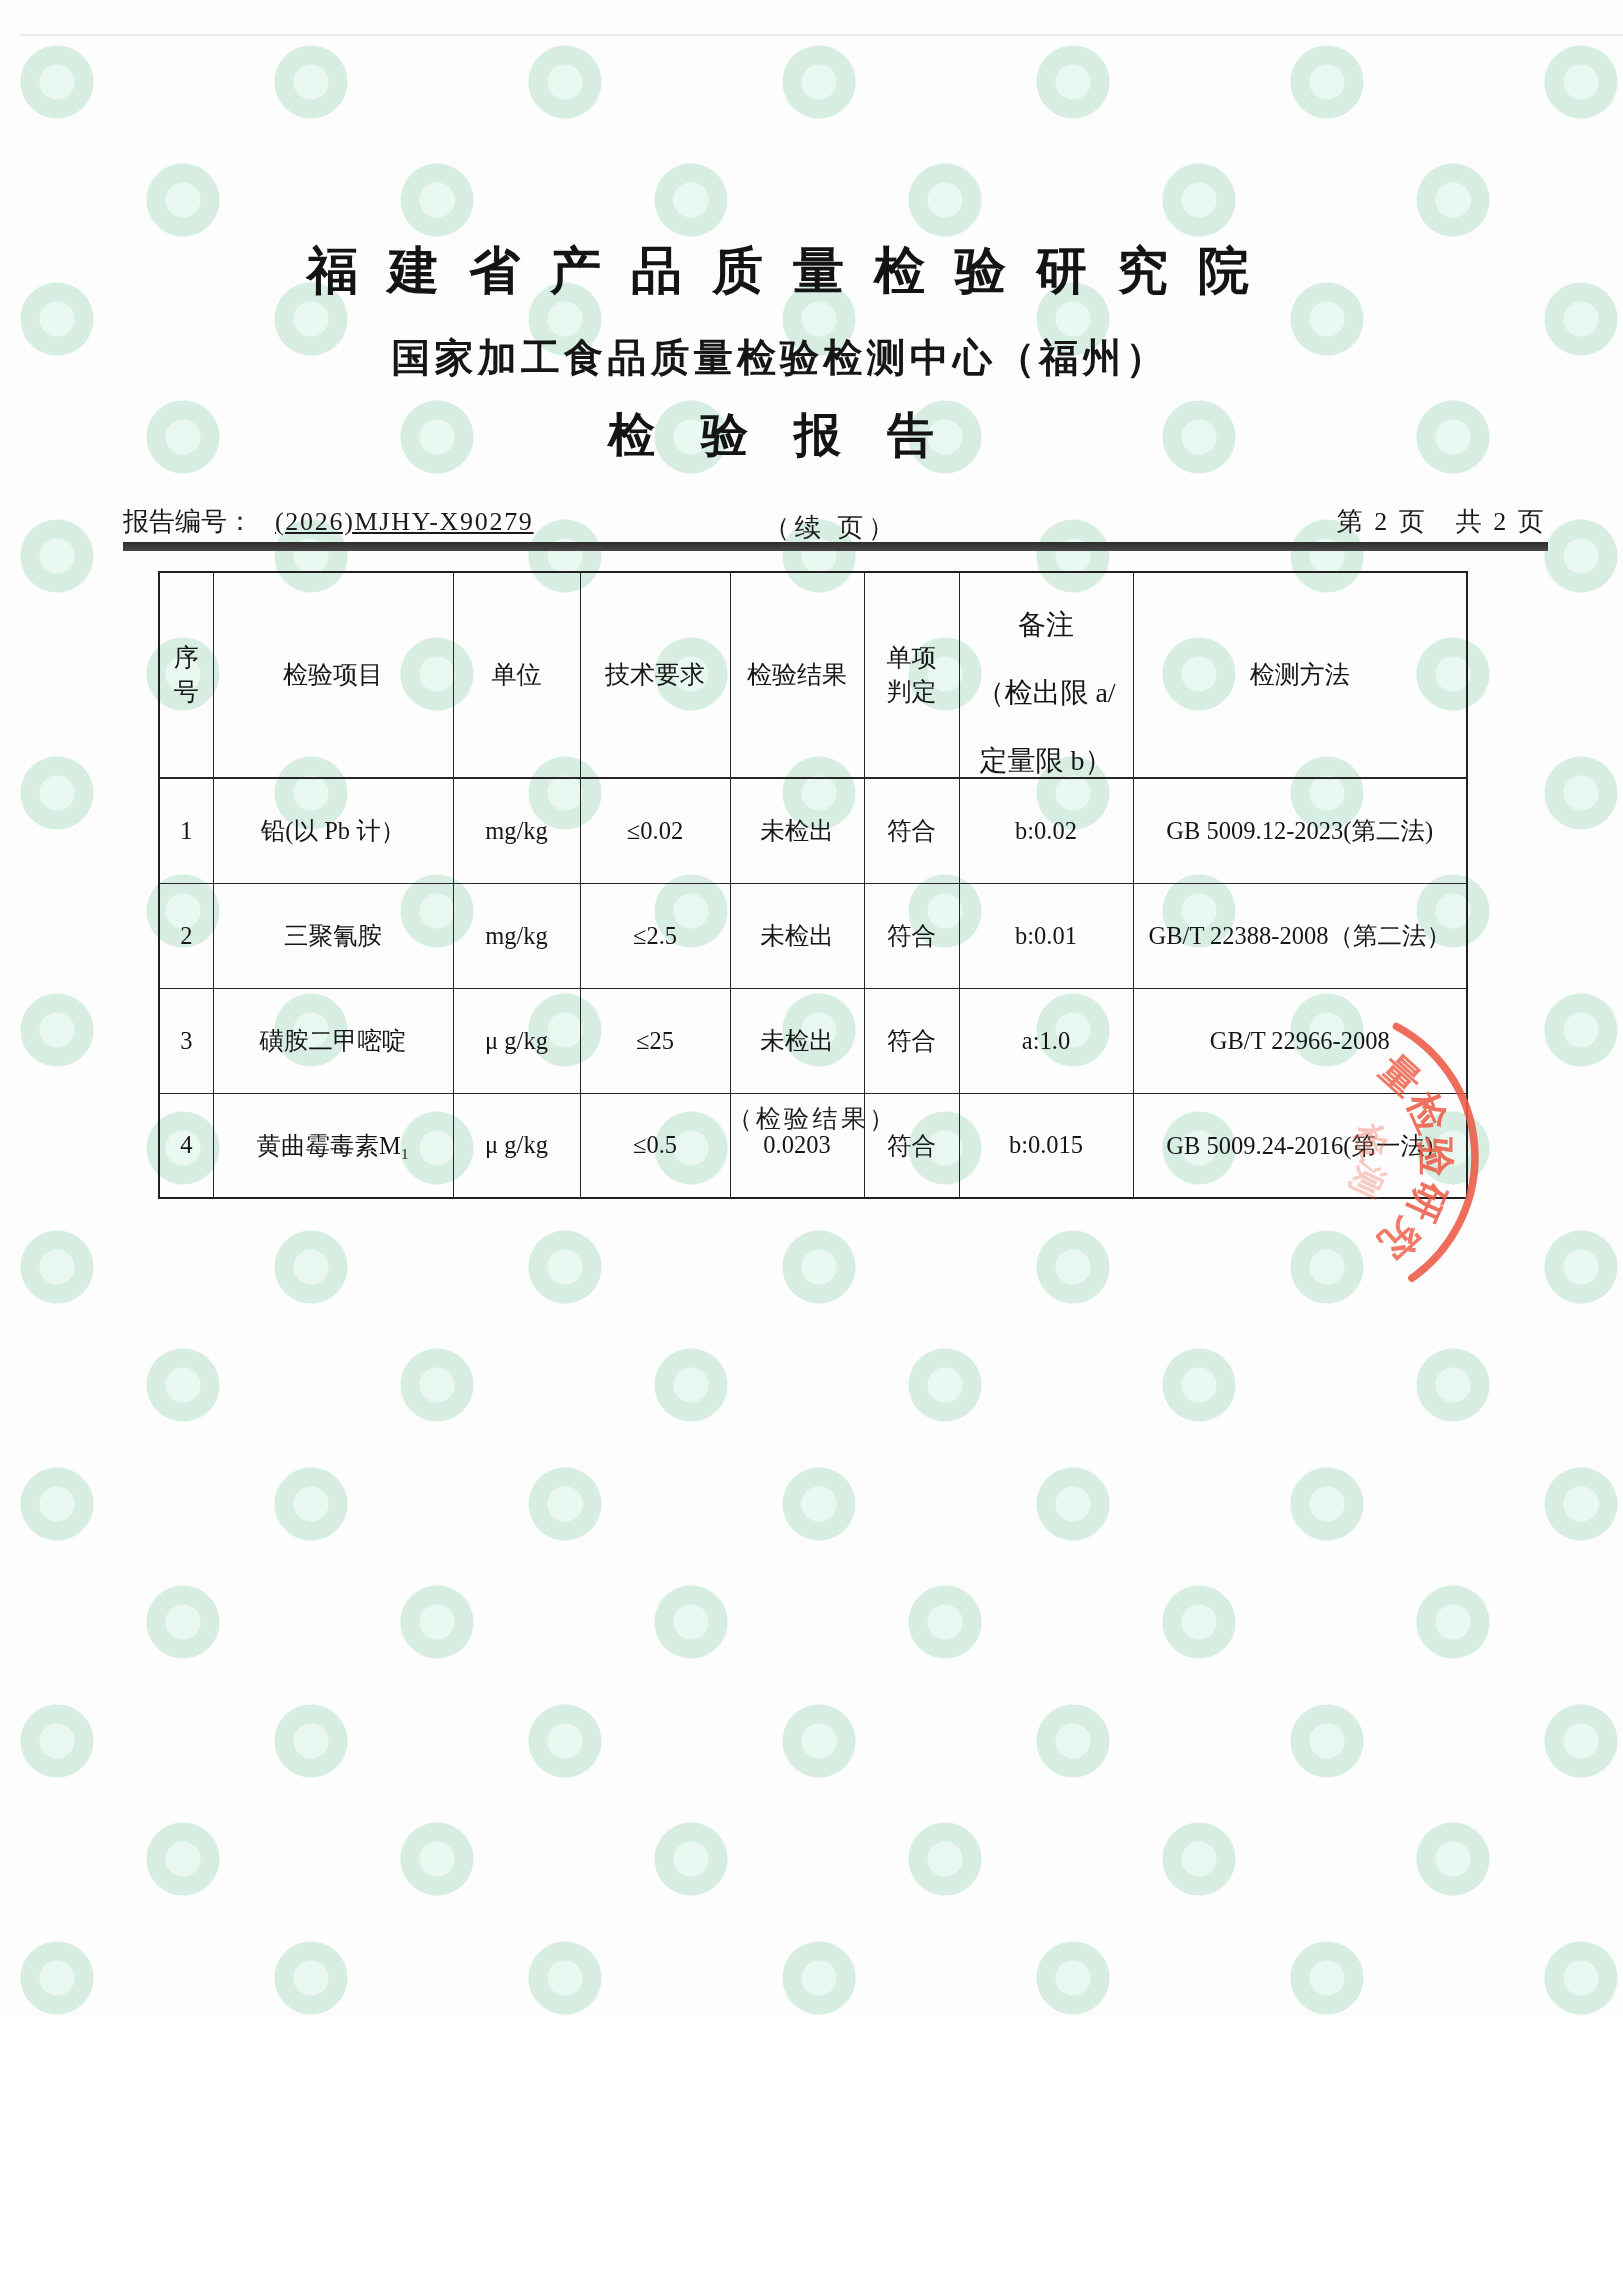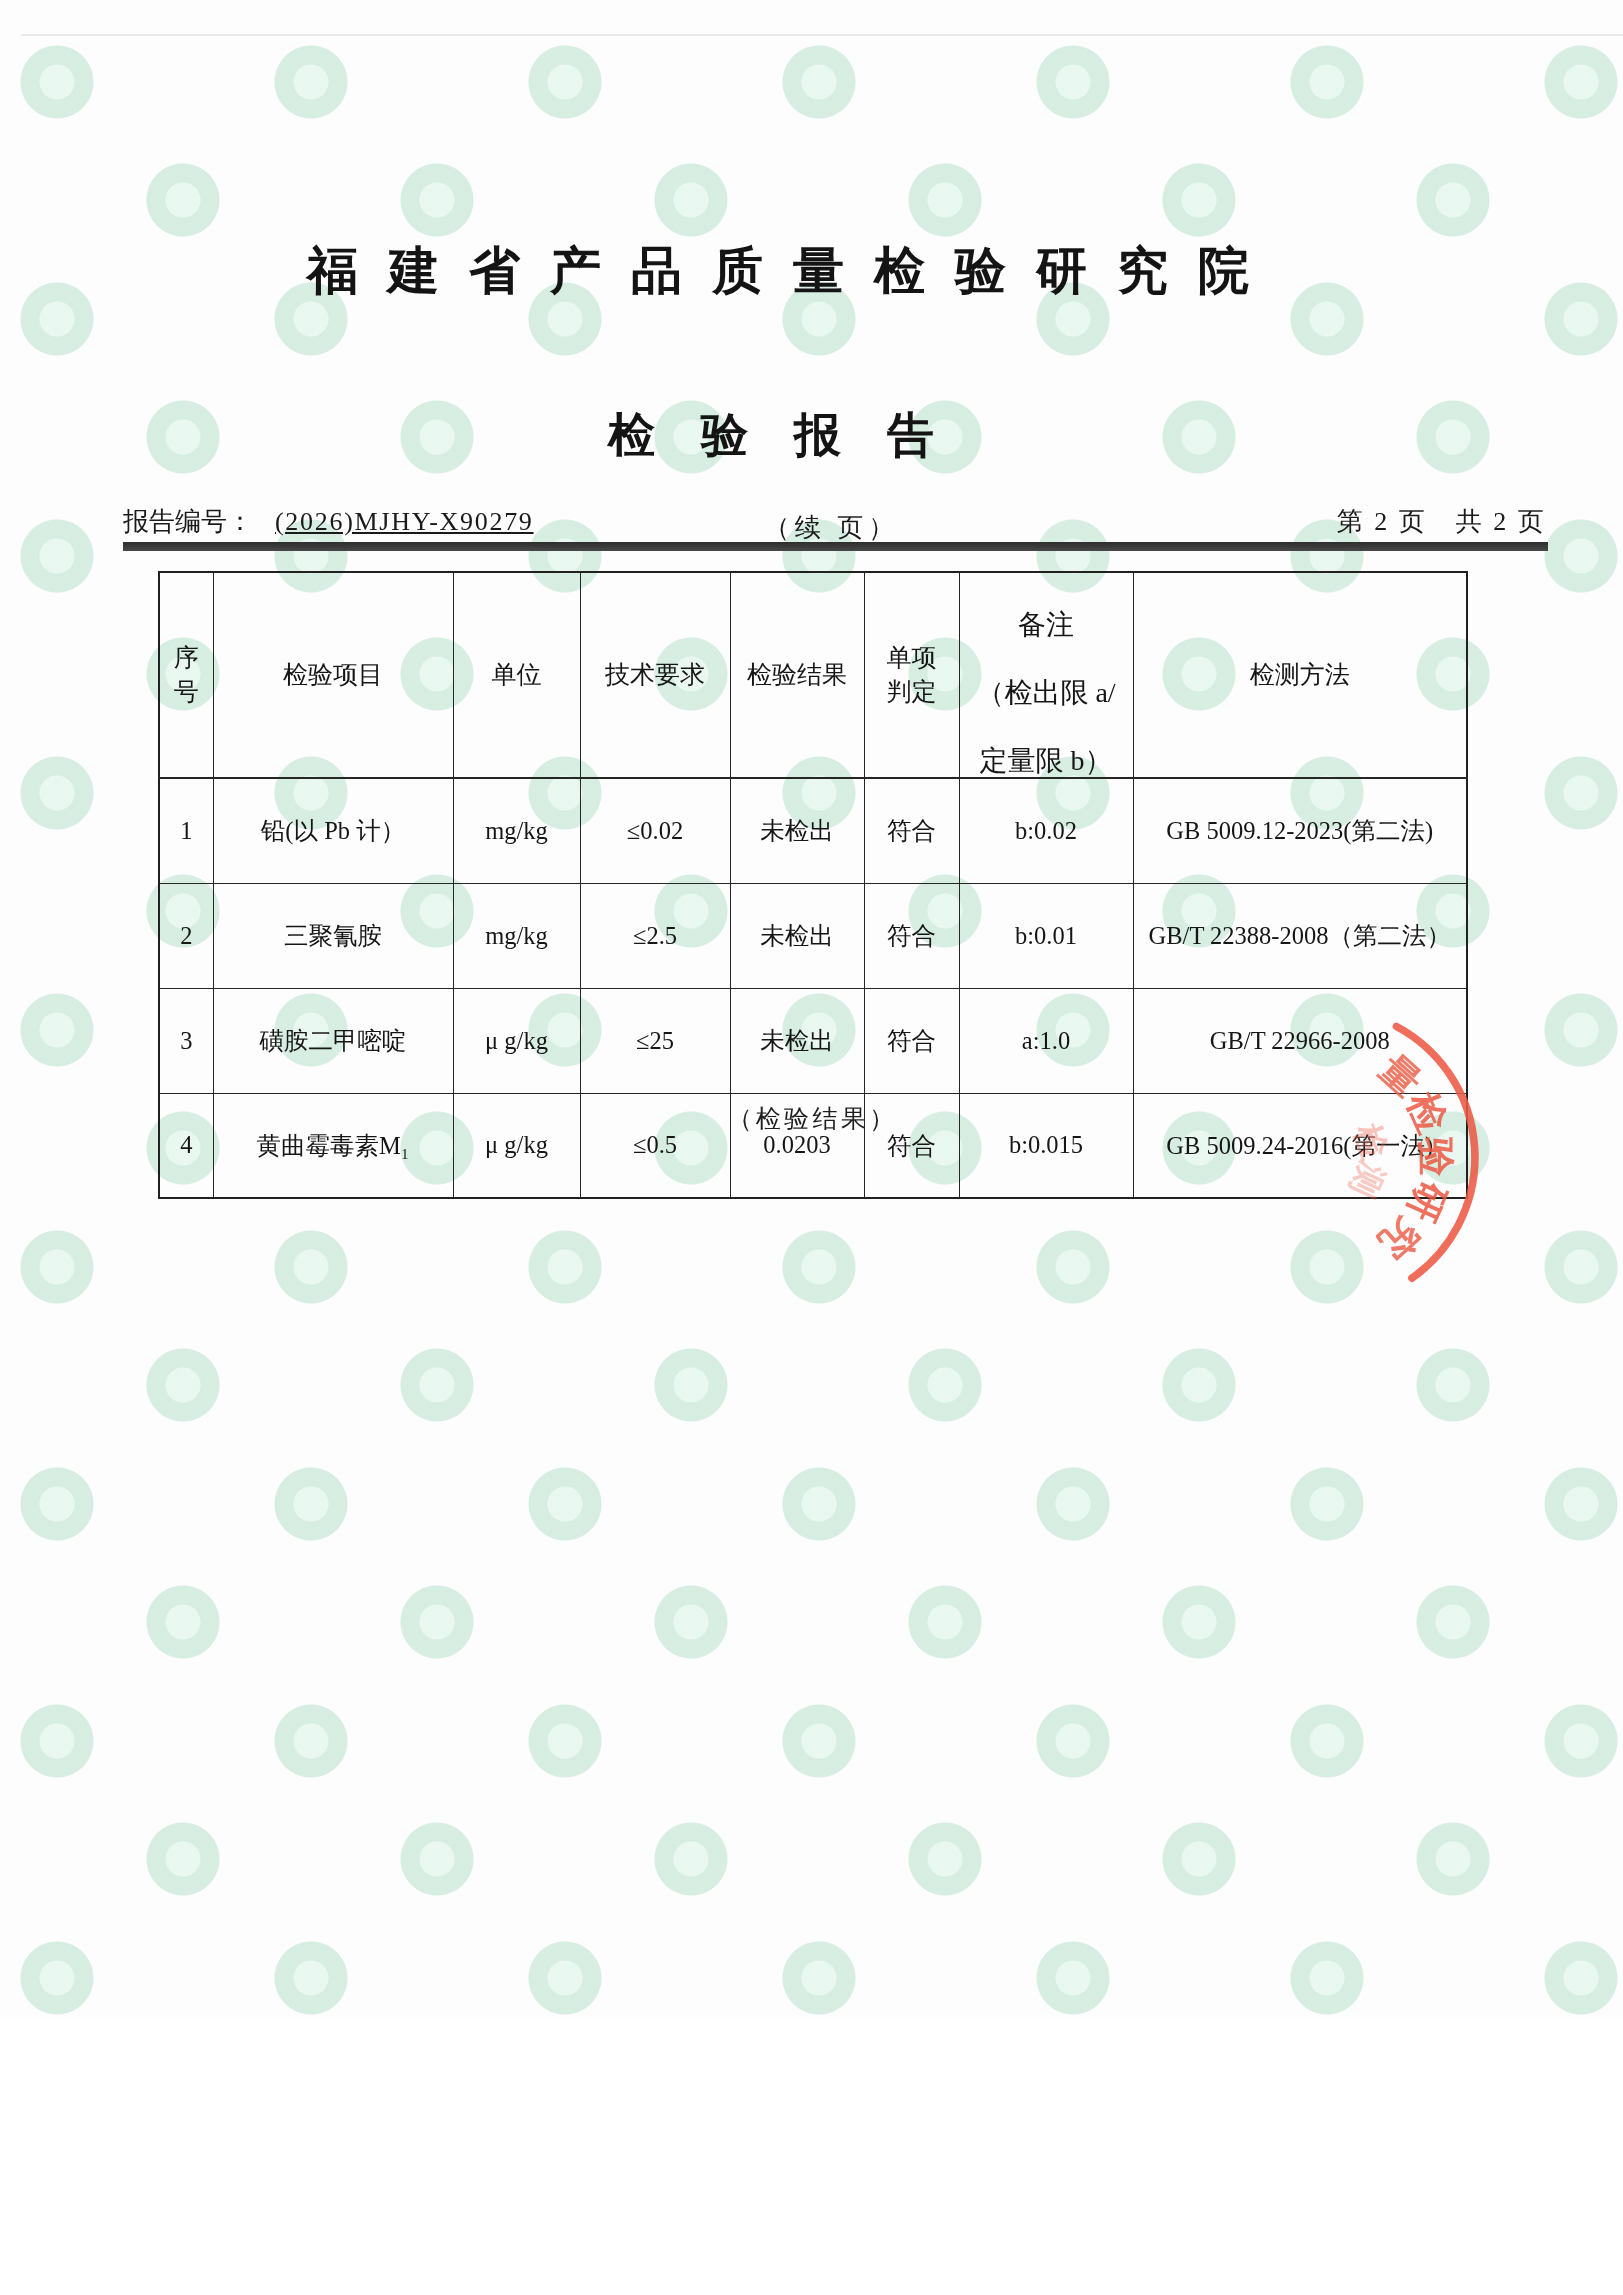--- a/index.html
+++ b/index.html
@@ -95,20 +95,21 @@
   }
 </style>
 </head>
 <body>
 
 <div class="page">
 
   <div class="scan-edge"></div>
 
   <div class="title1">福建省产品质量检验研究院</div>
+  <div class="title2">国家加工食品质量检验检测中心（福州）</div>
   <div class="title3">检验报告</div>
 
   <div class="refline">
     <span class="ref-left">
       <span>报告编号：</span><span class="ref-number">(2026)MJHY-X90279</span>
     </span>
     <span class="ref-center">（续 页）</span>
     <span class="ref-right">第 2 页　共 2 页</span>
   </div>
 

